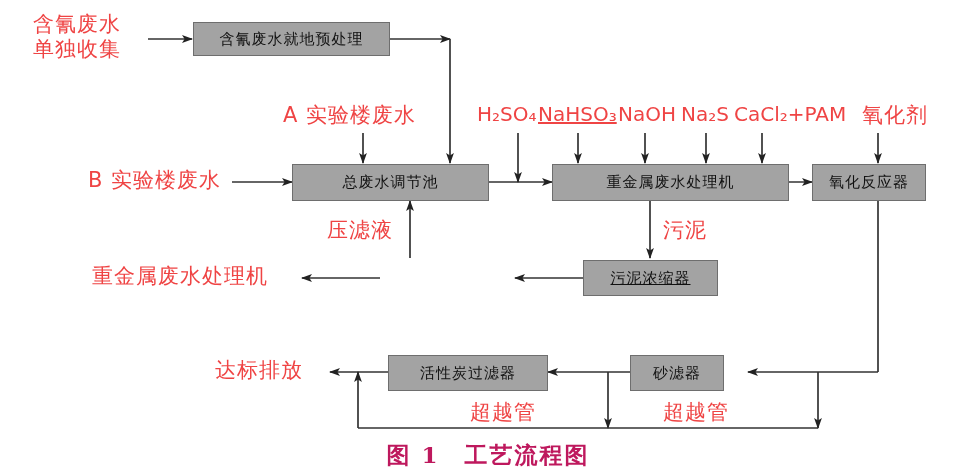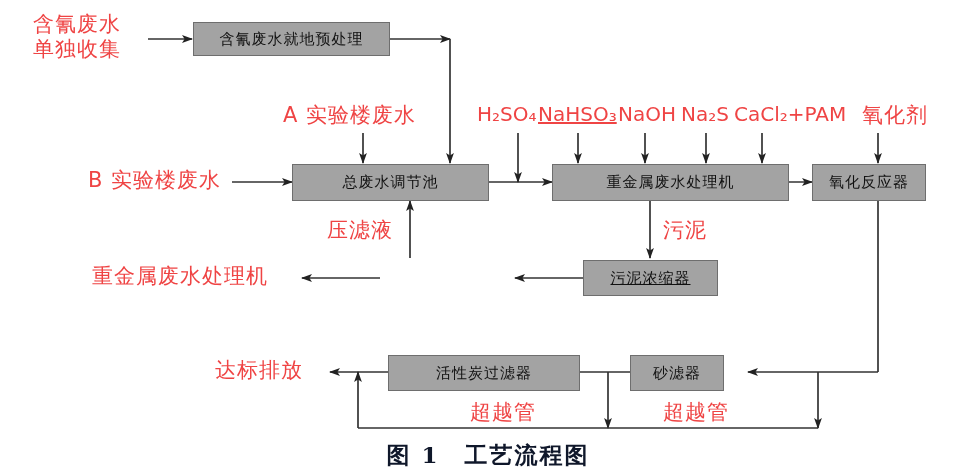--- a/index.html
+++ b/index.html
@@ -47,21 +47,21 @@
     letter-spacing:0px;
   }
   .caption{
     position:absolute;
     left:0; right:0;
     text-align:center;
     font-family:"DejaVu Serif","Liberation Serif",serif;
     font-weight:bold;
     font-size:23px;
     letter-spacing:2px;
-    color:#0f172a;
+    color:#be185d;
   }
 </style>
 </head>
 <body>
 
 <div id="diagram">
 
   <svg id="wires" viewBox="0 0 976 475" xmlns="http://www.w3.org/2000/svg">
     <defs>
       <marker id="ar" markerWidth="11" markerHeight="9" refX="10" refY="4.5" orient="auto" markerUnits="userSpaceOnUse">
@@ -130,21 +130,21 @@
 
   <div class="node" style="left:812px; top:164px; width:114px; height:37px;">
     <span>氧化反应器</span>
   </div>
 
 
   <div class="node" style="left:583px; top:260px; width:135px; height:36px;text-decoration:underline;">
     <span>污泥浓缩器</span>
   </div>
 
-  <div class="node" style="left:388px; top:355px; width:192px; height:36px;text-align:right;">
+  <div class="node" style="left:388px; top:355px; width:160px; height:36px;text-align:right;">
     <span>活性炭过滤器</span>
   </div>
 
   <div class="node" style="left:630px; top:355px; width:94px; height:36px;">
     <span>砂滤器</span>
   </div>
 
   <div class="lbl two" style="left:33px; top:12px;">
     <div>含氰废水</div>
     <div>单独收集</div>

